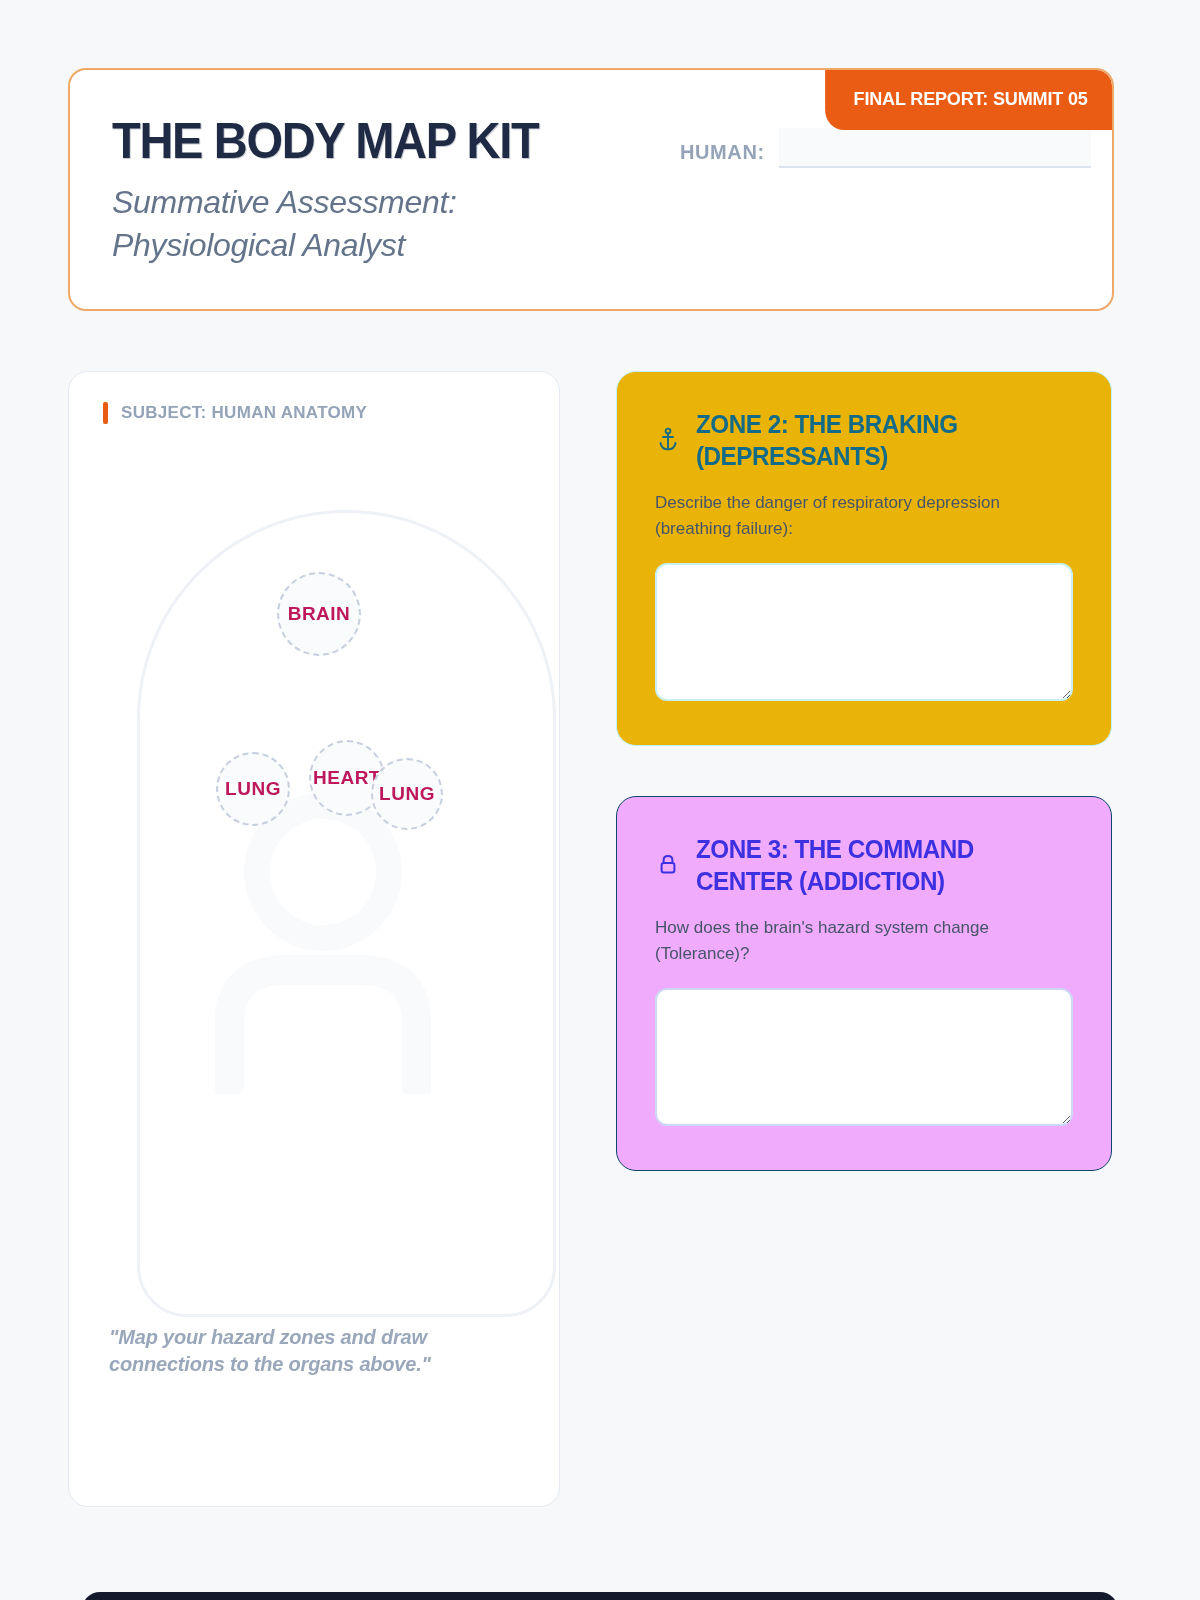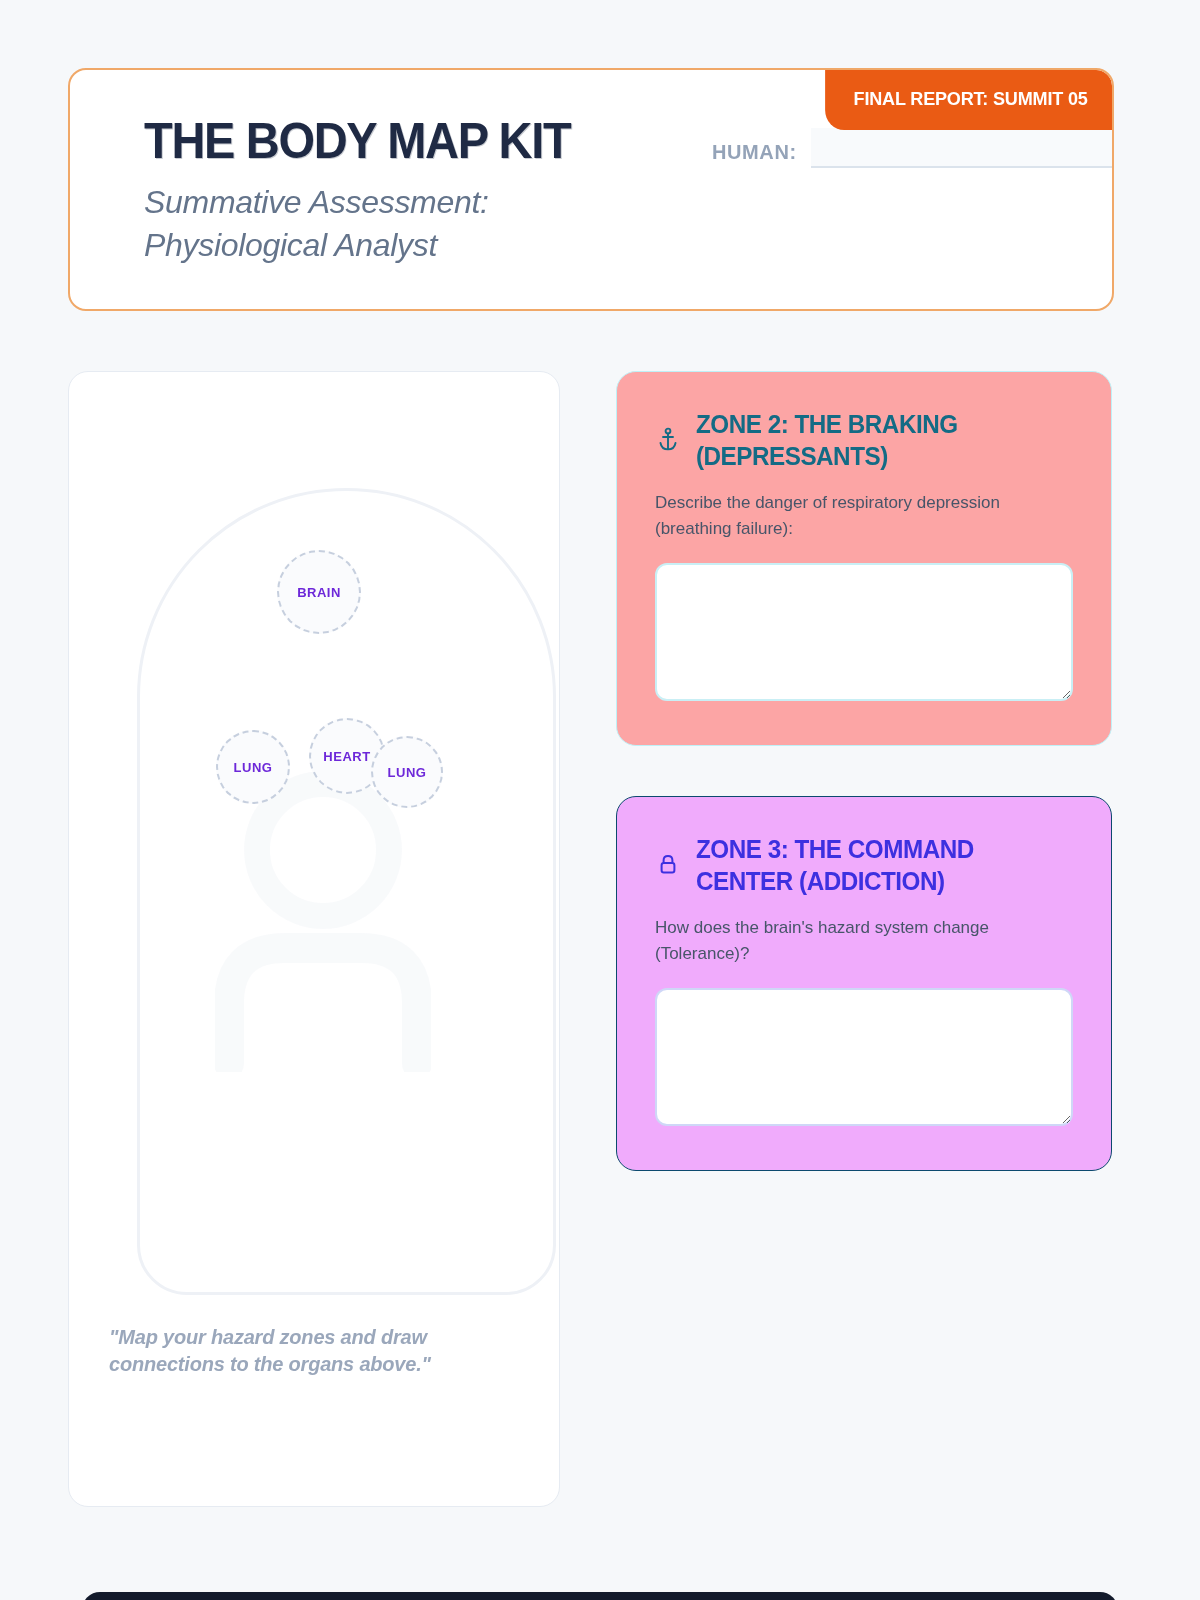--- a/index.html
+++ b/index.html
@@ -27,21 +27,20 @@
     background: #ffffff;
     border: 2px solid #f0a868;
     border-radius: 18px;
     overflow: hidden;
   }
 
   .header-inner {
     padding: 46px 0 1px 42px;
     position: relative;
     height: 100%;
-    margin-left: 32px;
   }
 
   .title {
     font-family: "Liberation Sans", sans-serif;
     font-size: 50px;
     font-weight: 700;
     letter-spacing: -1.4px;
     color: #1f2a44;
     line-height: 1;
     transform: scaleX(0.94);
@@ -172,24 +171,24 @@
   }
 
   .organ {
     position: absolute;
     border: 2px dashed #c6cfde;
     border-radius: 50%;
     background: #fafbfd;
     display: flex;
     align-items: center;
     justify-content: center;
-    font-size: 13px;
+    font-size: 19px;
     font-weight: 600;
     letter-spacing: 0.5px;
-    color: #6d28d9;
+    color: #be185d;
   }
 
   .organ-brain { left: 174px; top: 76px;  width: 84px; height: 84px; }
   .organ-heart { left: 206px; top: 244px; width: 76px; height: 76px; text-align: right; }
   .organ-lung-l { left: 113px; top: 256px; width: 74px; height: 74px; }
   .organ-lung-r { left: 268px; top: 262px; width: 72px; height: 72px; }
 
   .map-caption {
     position: absolute;
     left: 40px;
@@ -254,21 +253,21 @@
     background: #ffffff;
     border-radius: 12px;
   }
 
   
   .zone-1 { background: #fdeeee; border: 1px solid #fbdada; }
   .zone-1 .zone-title { color: #c4161c; }
   .zone-1 .answer-box { border: 2px solid #fbdcdc; }
 
   
-  .zone-2 { background: #fca5a5; border: 1px solid #bff1f7; }
+  .zone-2 { background: #eab308; border: 1px solid #bff1f7; }
   .zone-2 .zone-title { color: #136b85; }
   .zone-2 .answer-box { border: 2px solid #c9eff5; }
 
   
   .zone-3 { background: #f0abfc; border: 1px solid #0c4a6e; }
   .zone-3 .zone-title { color: #3d30e0; }
   .zone-3 .answer-box { border: 2px solid #cfd7f7; }
 
   
   .footer-card {
@@ -295,20 +294,24 @@
         <span class="name-label">HUMAN:</span>
         <input class="name-input" type="text" placeholder="" style="">
       </div>
     </div>
     <div class="badge">FINAL REPORT: SUMMIT 05</div>
   </div>
 
   <div class="main">
 
     <div class="anatomy-card">
+      <div class="subject-row">
+        <span class="accent-bar"></span>
+        <span class="subject-label">SUBJECT: HUMAN ANATOMY</span>
+      </div>
 
       <div class="body-stage">
         <div class="body-outline"></div>
 
         <svg class="silhouette" viewBox="0 0 216 300">
           <circle cx="108" cy="78" r="66" fill="none" stroke="#f4f6f9" stroke-width="26"></circle>
           <path d="M14 292 V232 Q14 176 70 176 H146 Q202 176 202 232 V292" fill="none" stroke="#f4f6f9" stroke-width="30" stroke-linecap="round"></path>
         </svg>
 
         <div class="organ organ-brain">BRAIN</div>

